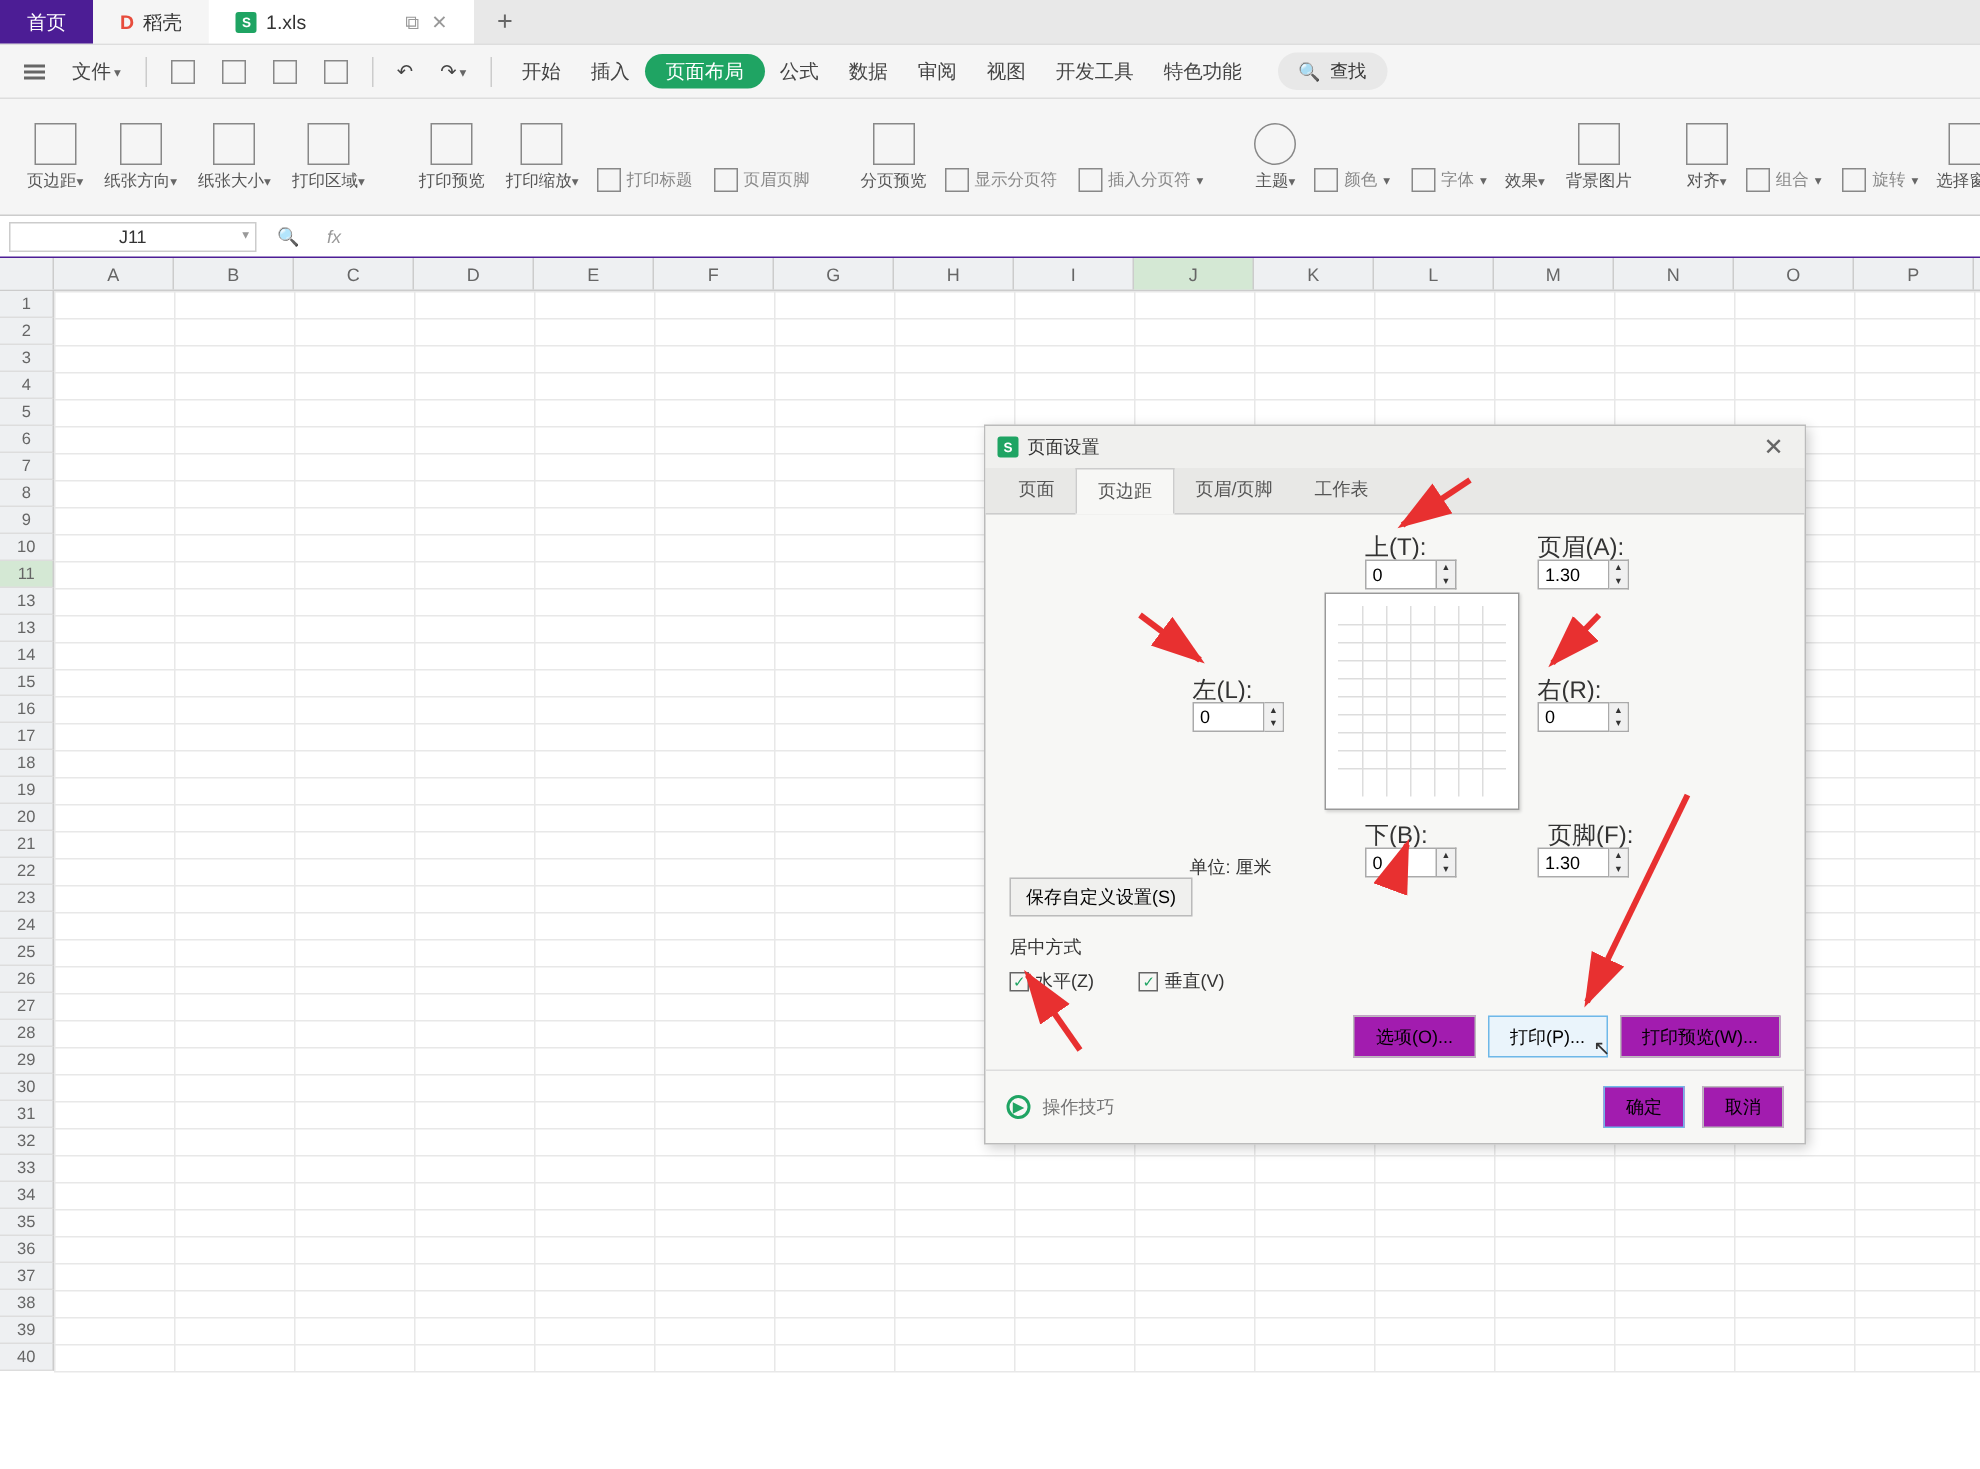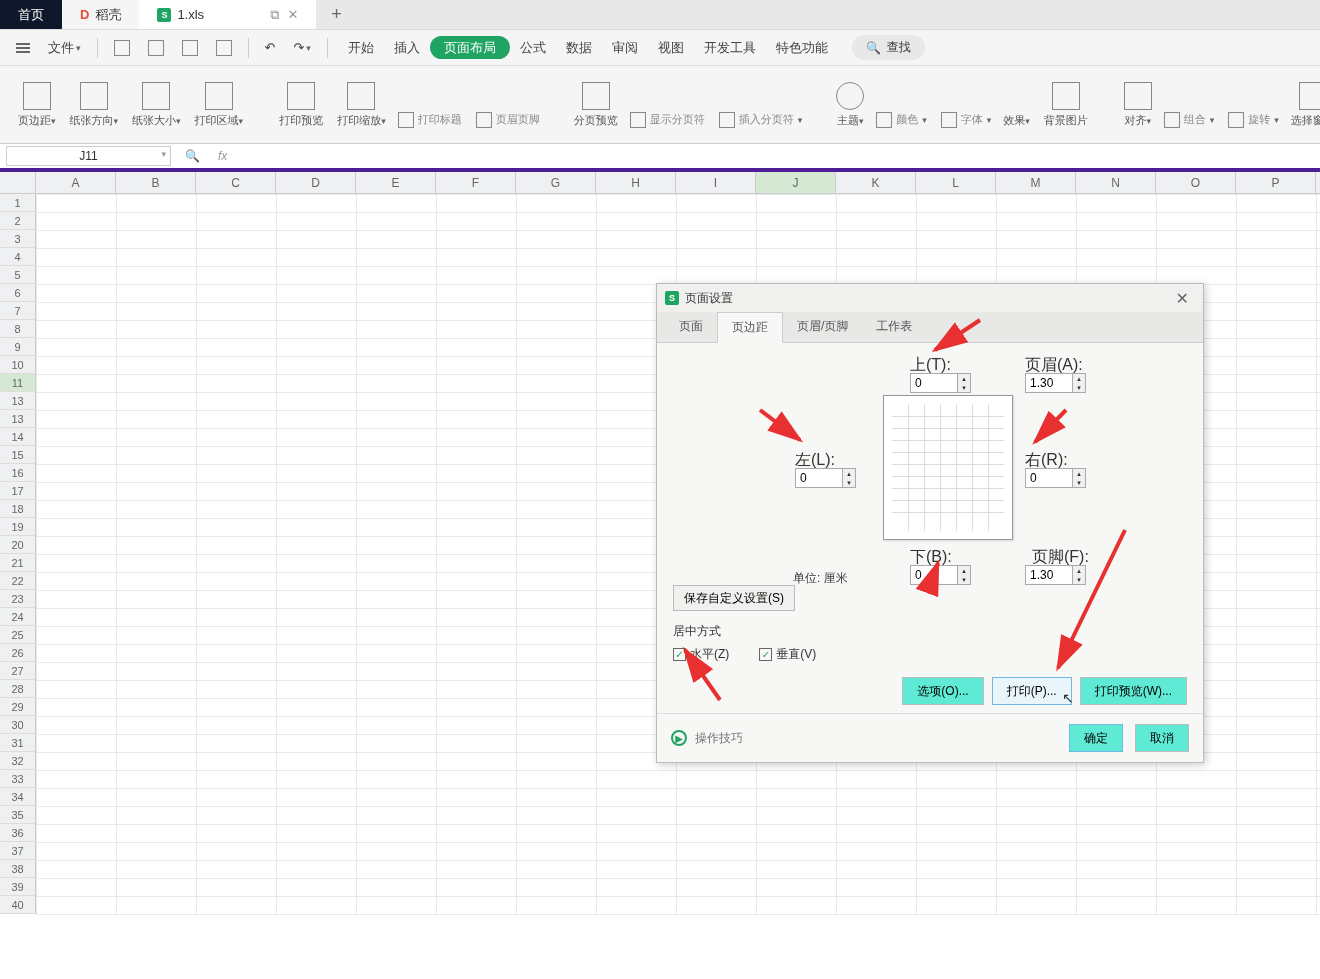--- a/index.html
+++ b/index.html
@@ -1,21 +1,21 @@
 <!DOCTYPE html>
 <html><head>
 <meta charset="utf-8">
 <style>
 * { box-sizing: border-box; margin: 0; padding: 0; font-family: "Microsoft YaHei", "SimSun", sans-serif; }
 body { background: #fff; font-size: 12px; color: #333; width: 1320px; height: 979px; overflow: hidden; position: relative; }
 
 
 .tabbar { height: 30px; background: #e8e8e8; display: flex; align-items: stretch; border-bottom: 1px solid #ddd; }
 .tab { display: flex; align-items: center; padding: 0 18px; font-size: 13px; cursor: pointer; gap: 6px; }
-.tab.home { background: #0f172a; color: #fff; }
+.tab.home { background: #4c1d95; color: #fff; }
 .tab.doc { background: #f5f5f5; }
 .tab.file { background: #fff; position: relative; }
 .tab .act-icons { margin-left: 60px; color: #999; display: flex; gap: 8px; }
 .tab-plus { padding: 0 15px; display: flex; align-items: center; color: #666; font-size: 18px; cursor: pointer; }
 .icon-shell { color: #e74c3c; font-weight: bold; }
 .icon-xls { width: 14px; height: 14px; background: #1fa463; display: inline-flex; align-items: center; justify-content: center; color: #fff; font-size: 9px; font-weight: bold; border-radius: 2px; }
 
 
 .toolbar { height: 36px; background: #f5f5f5; display: flex; align-items: center; padding: 0 10px; gap: 6px; border-bottom: 1px solid #ddd; }
 .tb-btn { display: flex; align-items: center; font-size: 13px; color: #444; padding: 4px 6px; cursor: pointer; gap: 2px; }
@@ -32,21 +32,21 @@
 .ribbon { height: 78px; background: #f5f5f5; display: flex; align-items: center; padding: 4px 8px; gap: 4px; border-bottom: 1px solid #ccc; }
 .rb-group { display: flex; align-items: flex-end; gap: 2px; padding: 0 4px; }
 .rb-btn-v { display: flex; flex-direction: column; align-items: center; gap: 3px; padding: 2px 6px; cursor: pointer; }
 .rb-btn-v .ic { width: 28px; height: 28px; border: 1.5px solid #888; display: flex; align-items: center; justify-content: center; }
 .rb-btn-v .lbl { font-size: 11px; color: #555; white-space: nowrap; }
 .rb-btn-h { display: flex; align-items: center; gap: 4px; padding: 2px 4px; font-size: 11px; color: #888; cursor: pointer; white-space: nowrap; }
 .rb-stack { display: flex; flex-direction: row; gap: 6px; }
 .chev { font-size: 9px; color: #666; }
 
 
-.fbar { height: 28px; background: #fff; display: flex; align-items: center; border-bottom: 4px solid #4c1d95; }
+.fbar { height: 28px; background: #fff; display: flex; align-items: center; border-bottom: 1px solid #4c1d95; }
 .name-box { width: 165px; border: 1px solid #ccc; margin: 2px 6px; padding: 2px 8px; text-align: center; position: relative; font-size: 12px; }
 .name-box::after { content: '▾'; position: absolute; right: 4px; color: #999; font-size: 9px; }
 .fx { color: #999; margin: 0 10px; font-style: italic; }
 .mag2 { color: #bbb; margin: 0 8px; }
 
 
 .sheet { position: relative; background: #fff; }
 .colhdr-row { display: flex; height: 22px; background: #eef0f2; border-bottom: 1px solid #ccc; }
 .corner { width: 36px; border-right: 1px solid #ccc; background: #eef0f2; }
 .colhdr { width: 80px; text-align: center; font-size: 12px; color: #666; border-right: 1px solid #ccc; display: flex; align-items: center; justify-content: center; }
@@ -80,21 +80,21 @@
 .preview-page .pline-h { position: absolute; left: 8px; right: 8px; height: 1px; background: #ddd; }
 .preview-page .pline-v { position: absolute; top: 8px; bottom: 8px; width: 1px; background: #ddd; }
 .unit-lbl { position: absolute; top: 215px; left: 120px; font-size: 12px; }
 .save-custom { height: 26px; padding: 0 10px; background: #f0f0ee; border: 1px solid #bbb; cursor: pointer; font-size: 12px; }
 .center-group { margin-top: 12px; }
 .center-title { font-size: 12px; margin-bottom: 6px; }
 .chk-row { display: flex; gap: 30px; font-size: 12px; }
 .chk { display: flex; align-items: center; gap: 4px; cursor: pointer; }
 .chk-box { width: 13px; height: 13px; border: 1px solid #666; display: inline-flex; align-items: center; justify-content: center; font-size: 10px; color: #1fa463; }
 .dlg-actions { display: flex; gap: 8px; justify-content: flex-end; margin-top: 14px; }
-.dlg-btn { height: 28px; padding: 0 14px; background: #5eead4; border: 1px solid #bbb; font-size: 12px; cursor: pointer; }
+.dlg-btn { height: 28px; padding: 0 14px; background: #a21caf; border: 1px solid #bbb; font-size: 12px; cursor: pointer; }
 .dlg-btn.print { border: 1px solid #6fb8e8; background: #eaf4fb; }
 .dlg-footer { display: flex; align-items: center; padding: 10px 14px; border-top: 1px solid #ddd; gap: 8px; }
 .tip-icon { width: 16px; height: 16px; border: 2px solid #1fa463; border-radius: 50%; display: inline-flex; align-items: center; justify-content: center; color: #1fa463; font-size: 10px; }
 .tip-link { color: #737373; cursor: pointer; }
 .dlg-footer .right { margin-left: auto; display: flex; gap: 12px; }
 .dlg-btn.primary { border: 1px solid #6fb8e8; }
 .cursor-img { position: absolute; font-size: 14px; color: #333; pointer-events: none; }
 
 
 .arrow { position: absolute; pointer-events: none; z-index: 50; }

